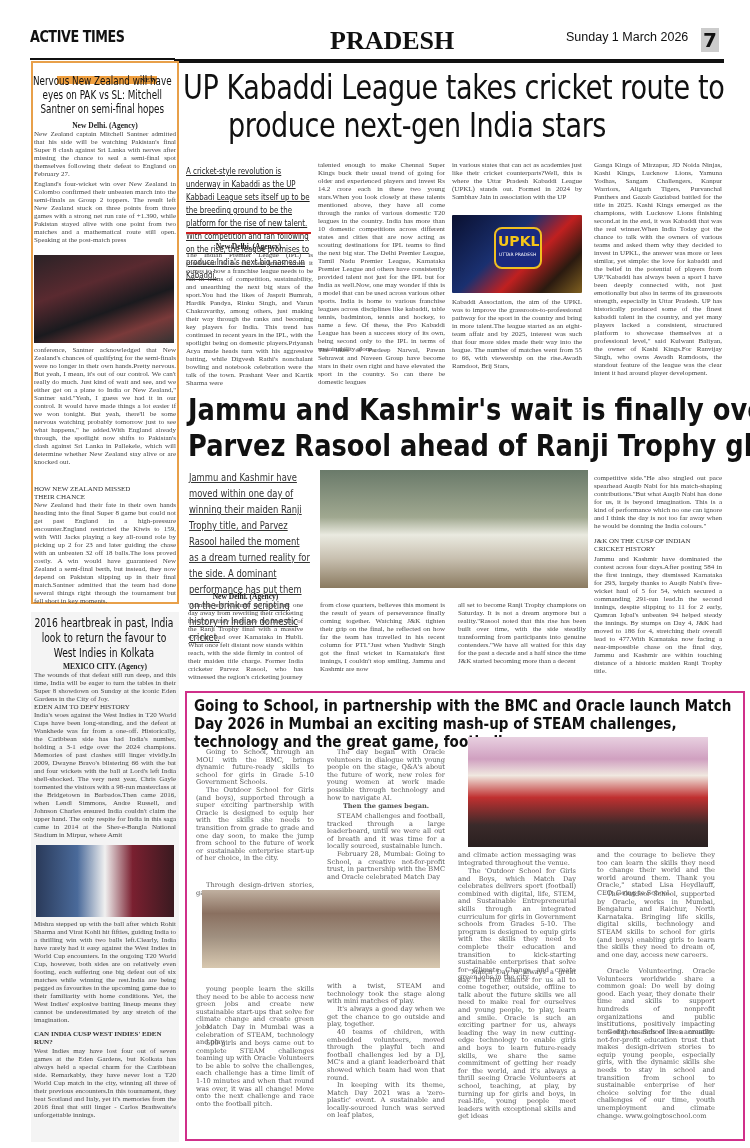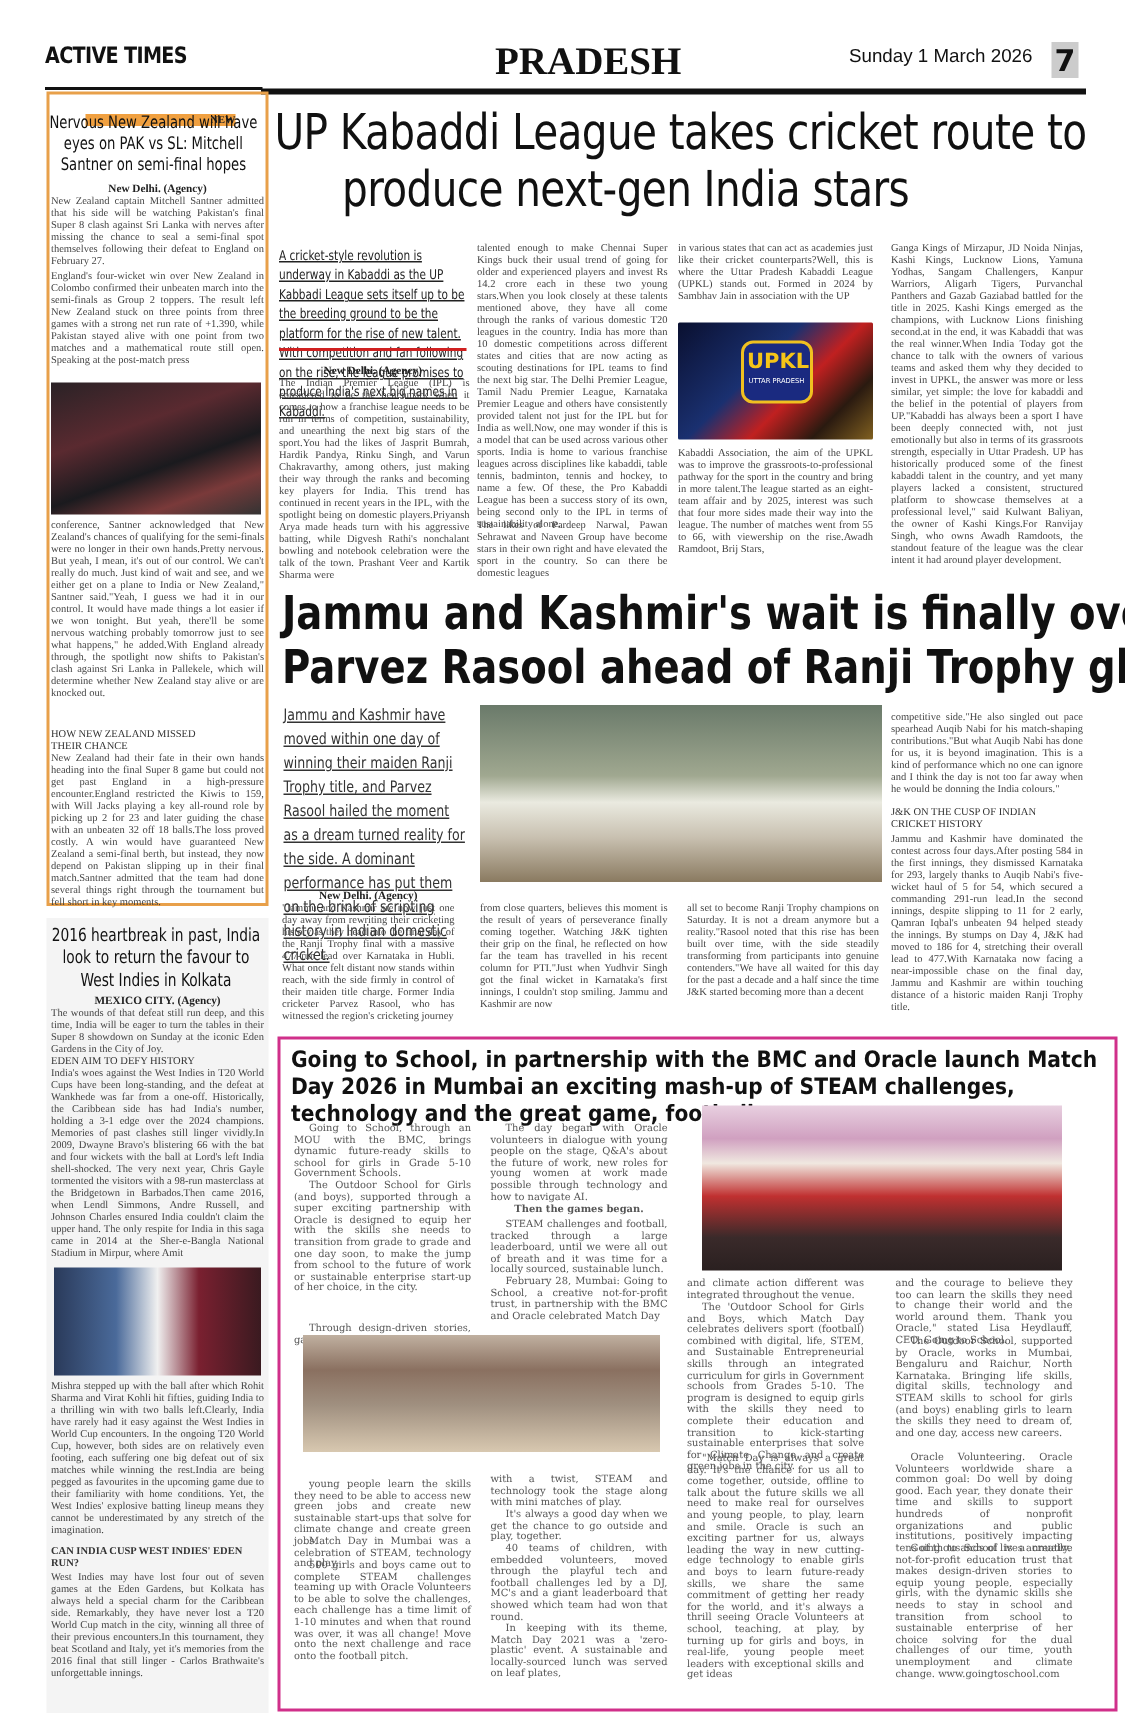--- a/index.html
+++ b/index.html
@@ -101,19 +101,19 @@
 <div class="abs mono ind" style="left:327px;top:851px;width:118px">February 28, Mumbai: Going to School, a creative not-for-profit trust, in partnership with the BMC and Oracle celebrated Match Day</div>
 <div class="abs img" style="left:202px;top:890px;width:238px;height:78px;background:linear-gradient(180deg,#c0b0a0,#8a7060 30%,#a09080 60%,#d8c8b0)"></div>
 <div class="abs img" style="left:468px;top:737px;width:240px;height:110px;background:linear-gradient(180deg,#e8d0e0 0%,#d0a0c0 20%,#f0e8e0 35%,#c03030 55%,#3a2a2a 80%,#2a2020)"></div>
 <div class="abs mono ind" style="left:196px;top:986px;width:118px">young people learn the skills they need to be able to access new green jobs and create new sustainable start-ups that solve for climate change and create green jobs.</div>
 <div class="abs mono ind" style="left:196px;top:1024px;width:118px">Match Day in Mumbai was a celebration of STEAM, technology and play.</div>
 <div class="abs mono ind" style="left:196px;top:1040px;width:118px">500 girls and boys came out to complete STEAM challenges teaming up with Oracle Volunteers to be able to solve the challenges, each challenge has a time limit of 1-10 minutes and when that round was over, it was all change! Move onto the next challenge and race onto the football pitch.</div>
 <div class="abs mono" style="left:327px;top:983px;width:118px">with a twist, STEAM and technology took the stage along with mini matches of play.</div>
 <div class="abs mono ind" style="left:327px;top:1006px;width:118px">It's always a good day when we get the chance to go outside and play, together.</div>
 <div class="abs mono ind" style="left:327px;top:1029px;width:118px">40 teams of children, with embedded volunteers, moved through the playful tech and football challenges led by a DJ, MC's and a giant leaderboard that showed which team had won that round.</div>
 <div class="abs mono ind" style="left:327px;top:1082px;width:118px">In keeping with its theme, Match Day 2021 was a 'zero-plastic' event. A sustainable and locally-sourced lunch was served on leaf plates,</div>
-<div class="abs mono" style="left:458px;top:852px;width:118px">and climate action different was integrated throughout the venue.</div>
+<div class="abs mono" style="left:458px;top:852px;width:118px">and climate action messaging was integrated throughout the venue.</div>
 <div class="abs mono ind" style="left:458px;top:868px;width:118px">The 'Outdoor School for Girls and Boys, which Match Day celebrates delivers sport (football) combined with digital, life, STEM, and Sustainable Entrepreneurial skills through an integrated curriculum for girls in Government schools from Grades 5-10. The program is designed to equip girls with the skills they need to complete their education and transition to kick-starting sustainable enterprises that solve for Climate Change and create green jobs in the city.</div>
 <div class="abs mono ind" style="left:458px;top:969px;width:118px">"Match Day is always a great day. It's the chance for us all to come together, outside, offline to talk about the future skills we all need to make real for ourselves and young people, to play, learn and smile. Oracle is such an exciting partner for us, always leading the way in new cutting-edge technology to enable girls and boys to learn future-ready skills, we share the same commitment of getting her ready for the world, and it's always a thrill seeing Oracle Volunteers at school, teaching, at play, by turning up for girls and boys, in real-life, young people meet leaders with exceptional skills and get ideas</div>
 <div class="abs mono" style="left:597px;top:852px;width:118px">and the courage to believe they too can learn the skills they need to change their world and the world around them. Thank you Oracle," stated Lisa Heydlauff, CEO, Going to School.</div>
 <div class="abs mono ind" style="left:597px;top:891px;width:118px">The Outdoor School, supported by Oracle, works in Mumbai, Bengaluru and Raichur, North Karnataka. Bringing life skills, digital skills, technology and STEAM skills to school for girls (and boys) enabling girls to learn the skills they need to dream of, and one day, access new careers.</div>
 <div class="abs mono ind" style="left:597px;top:968px;width:118px">Oracle Volunteering. Oracle Volunteers worldwide share a common goal: Do well by doing good. Each year, they donate their time and skills to support hundreds of nonprofit organizations and public institutions, positively impacting tens of thousands of lives annually.</div>
 <div class="abs mono ind" style="left:597px;top:1029px;width:118px">Going to School is a creative not-for-profit education trust that makes design-driven stories to equip young people, especially girls, with the dynamic skills she needs to stay in school and transition from school to sustainable enterprise of her choice solving for the dual challenges of our time, youth unemployment and climate change. www.goingtoschool.com</div>
 
 </body></html>

